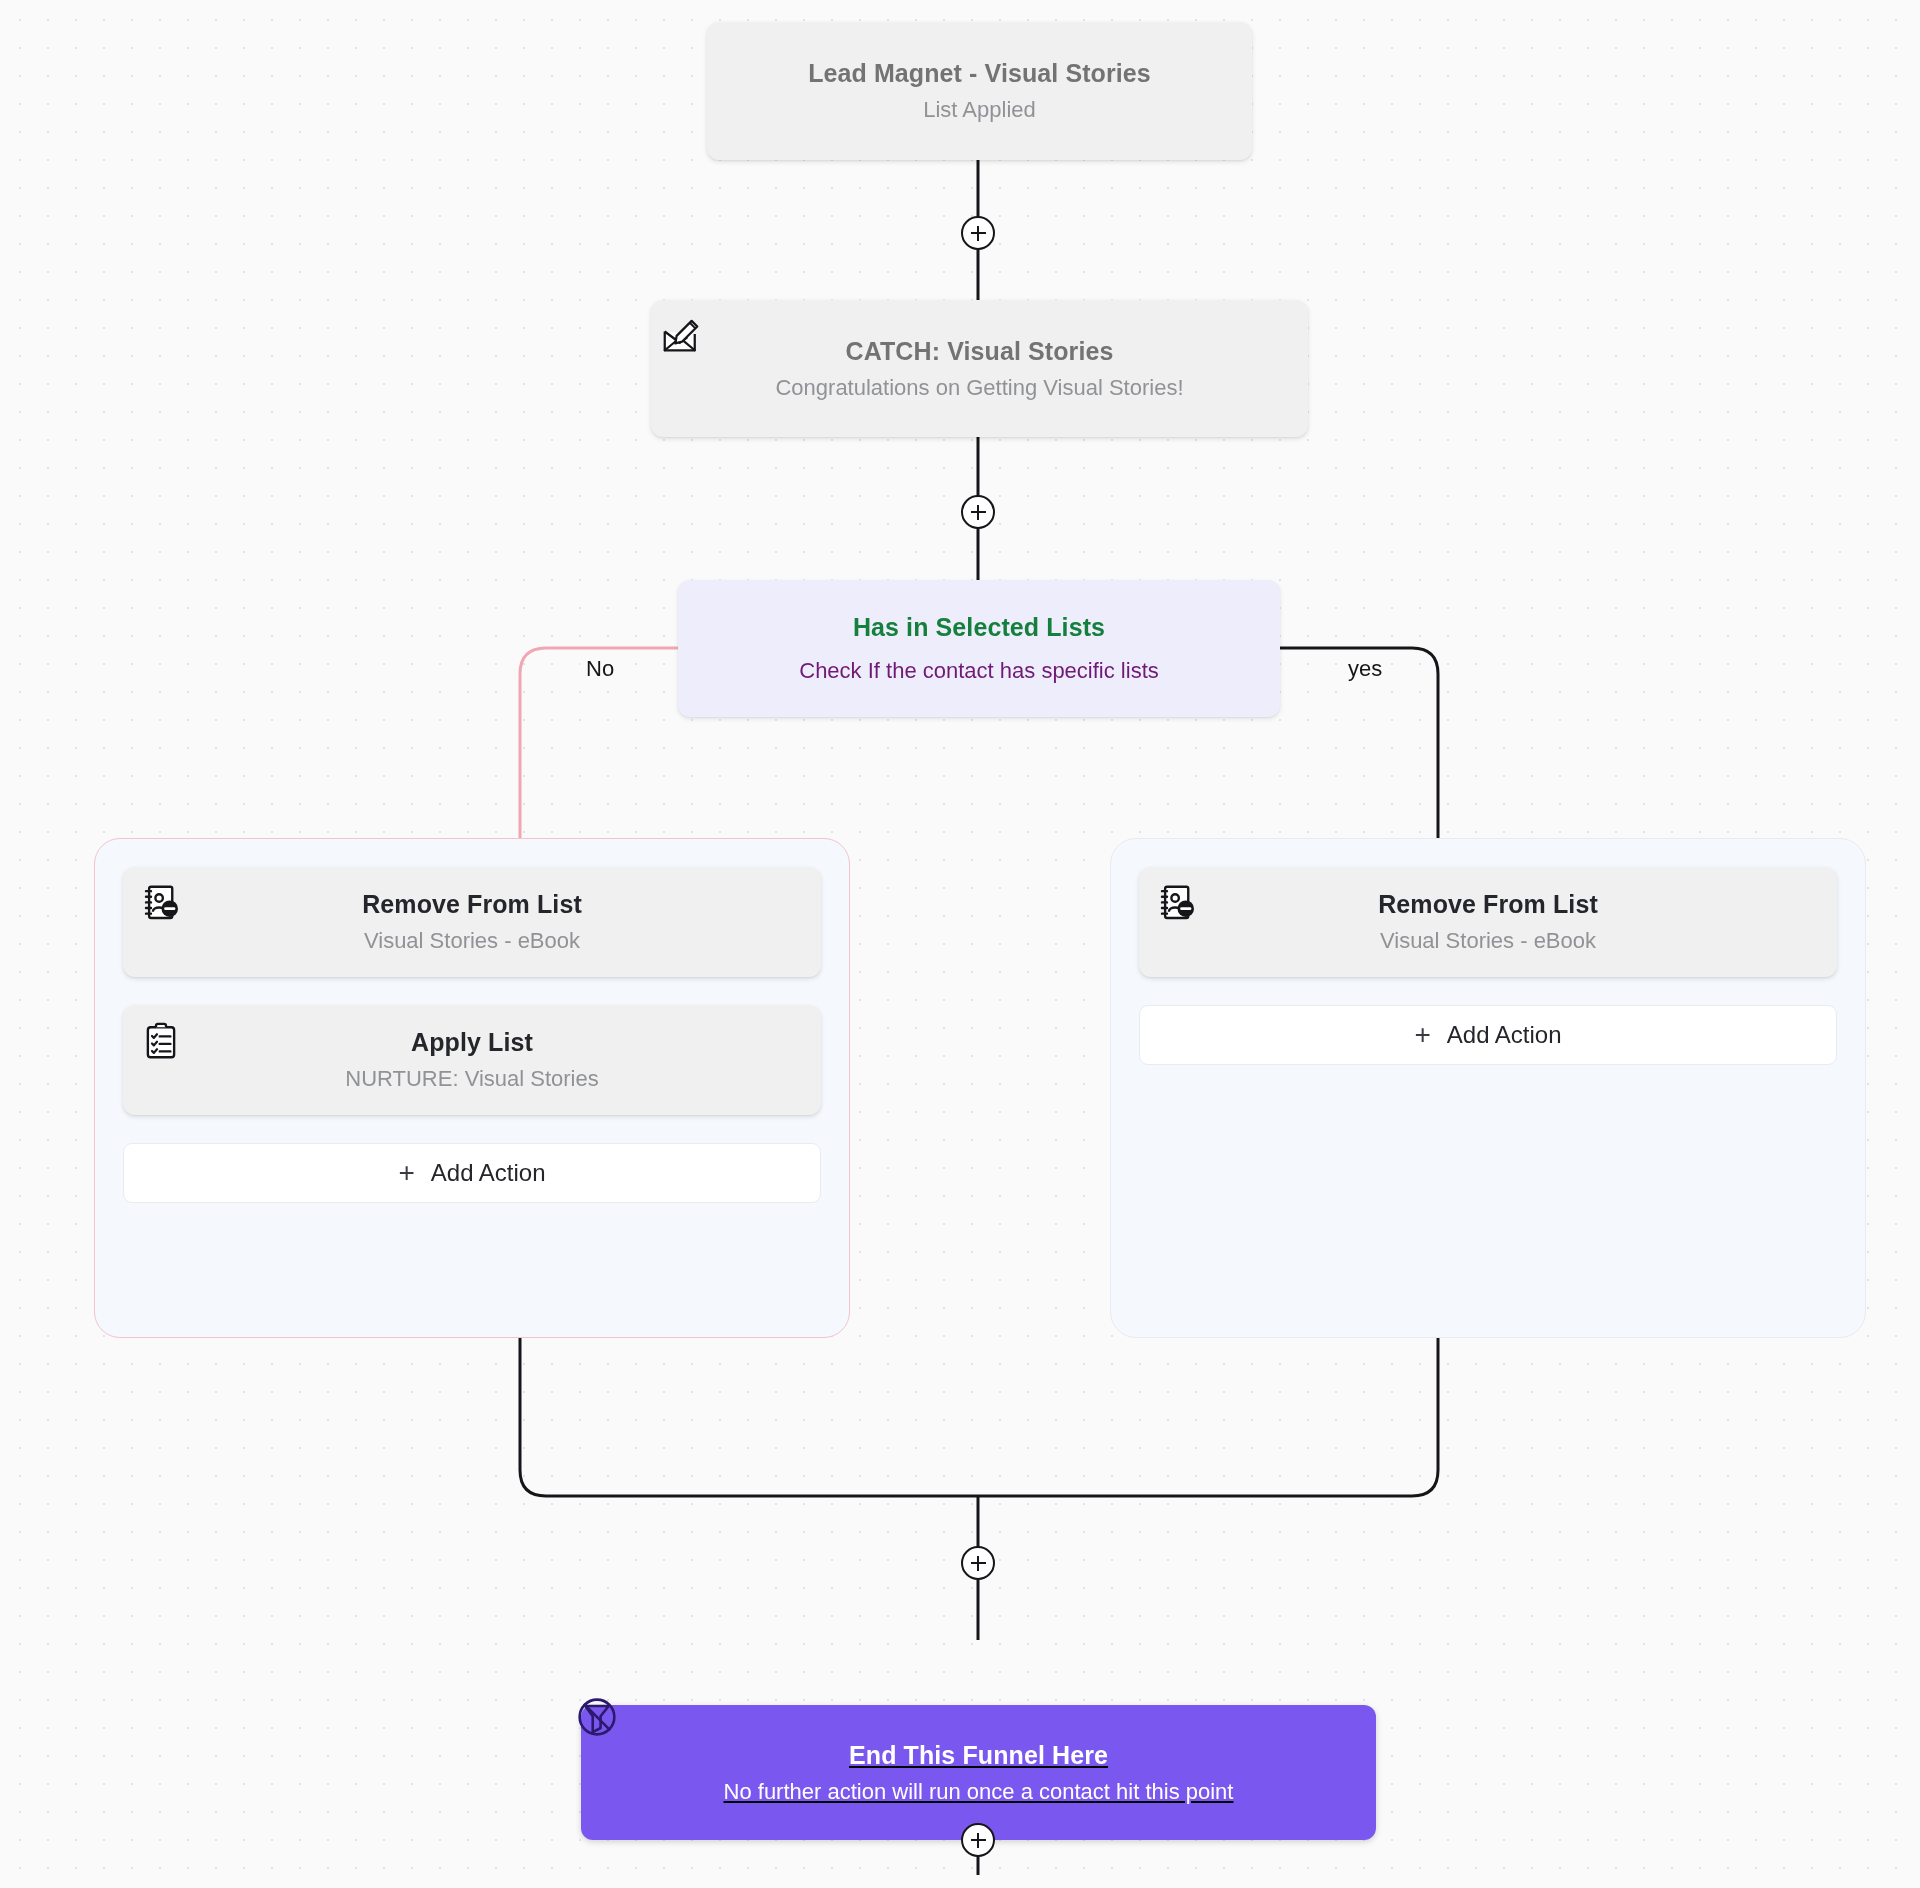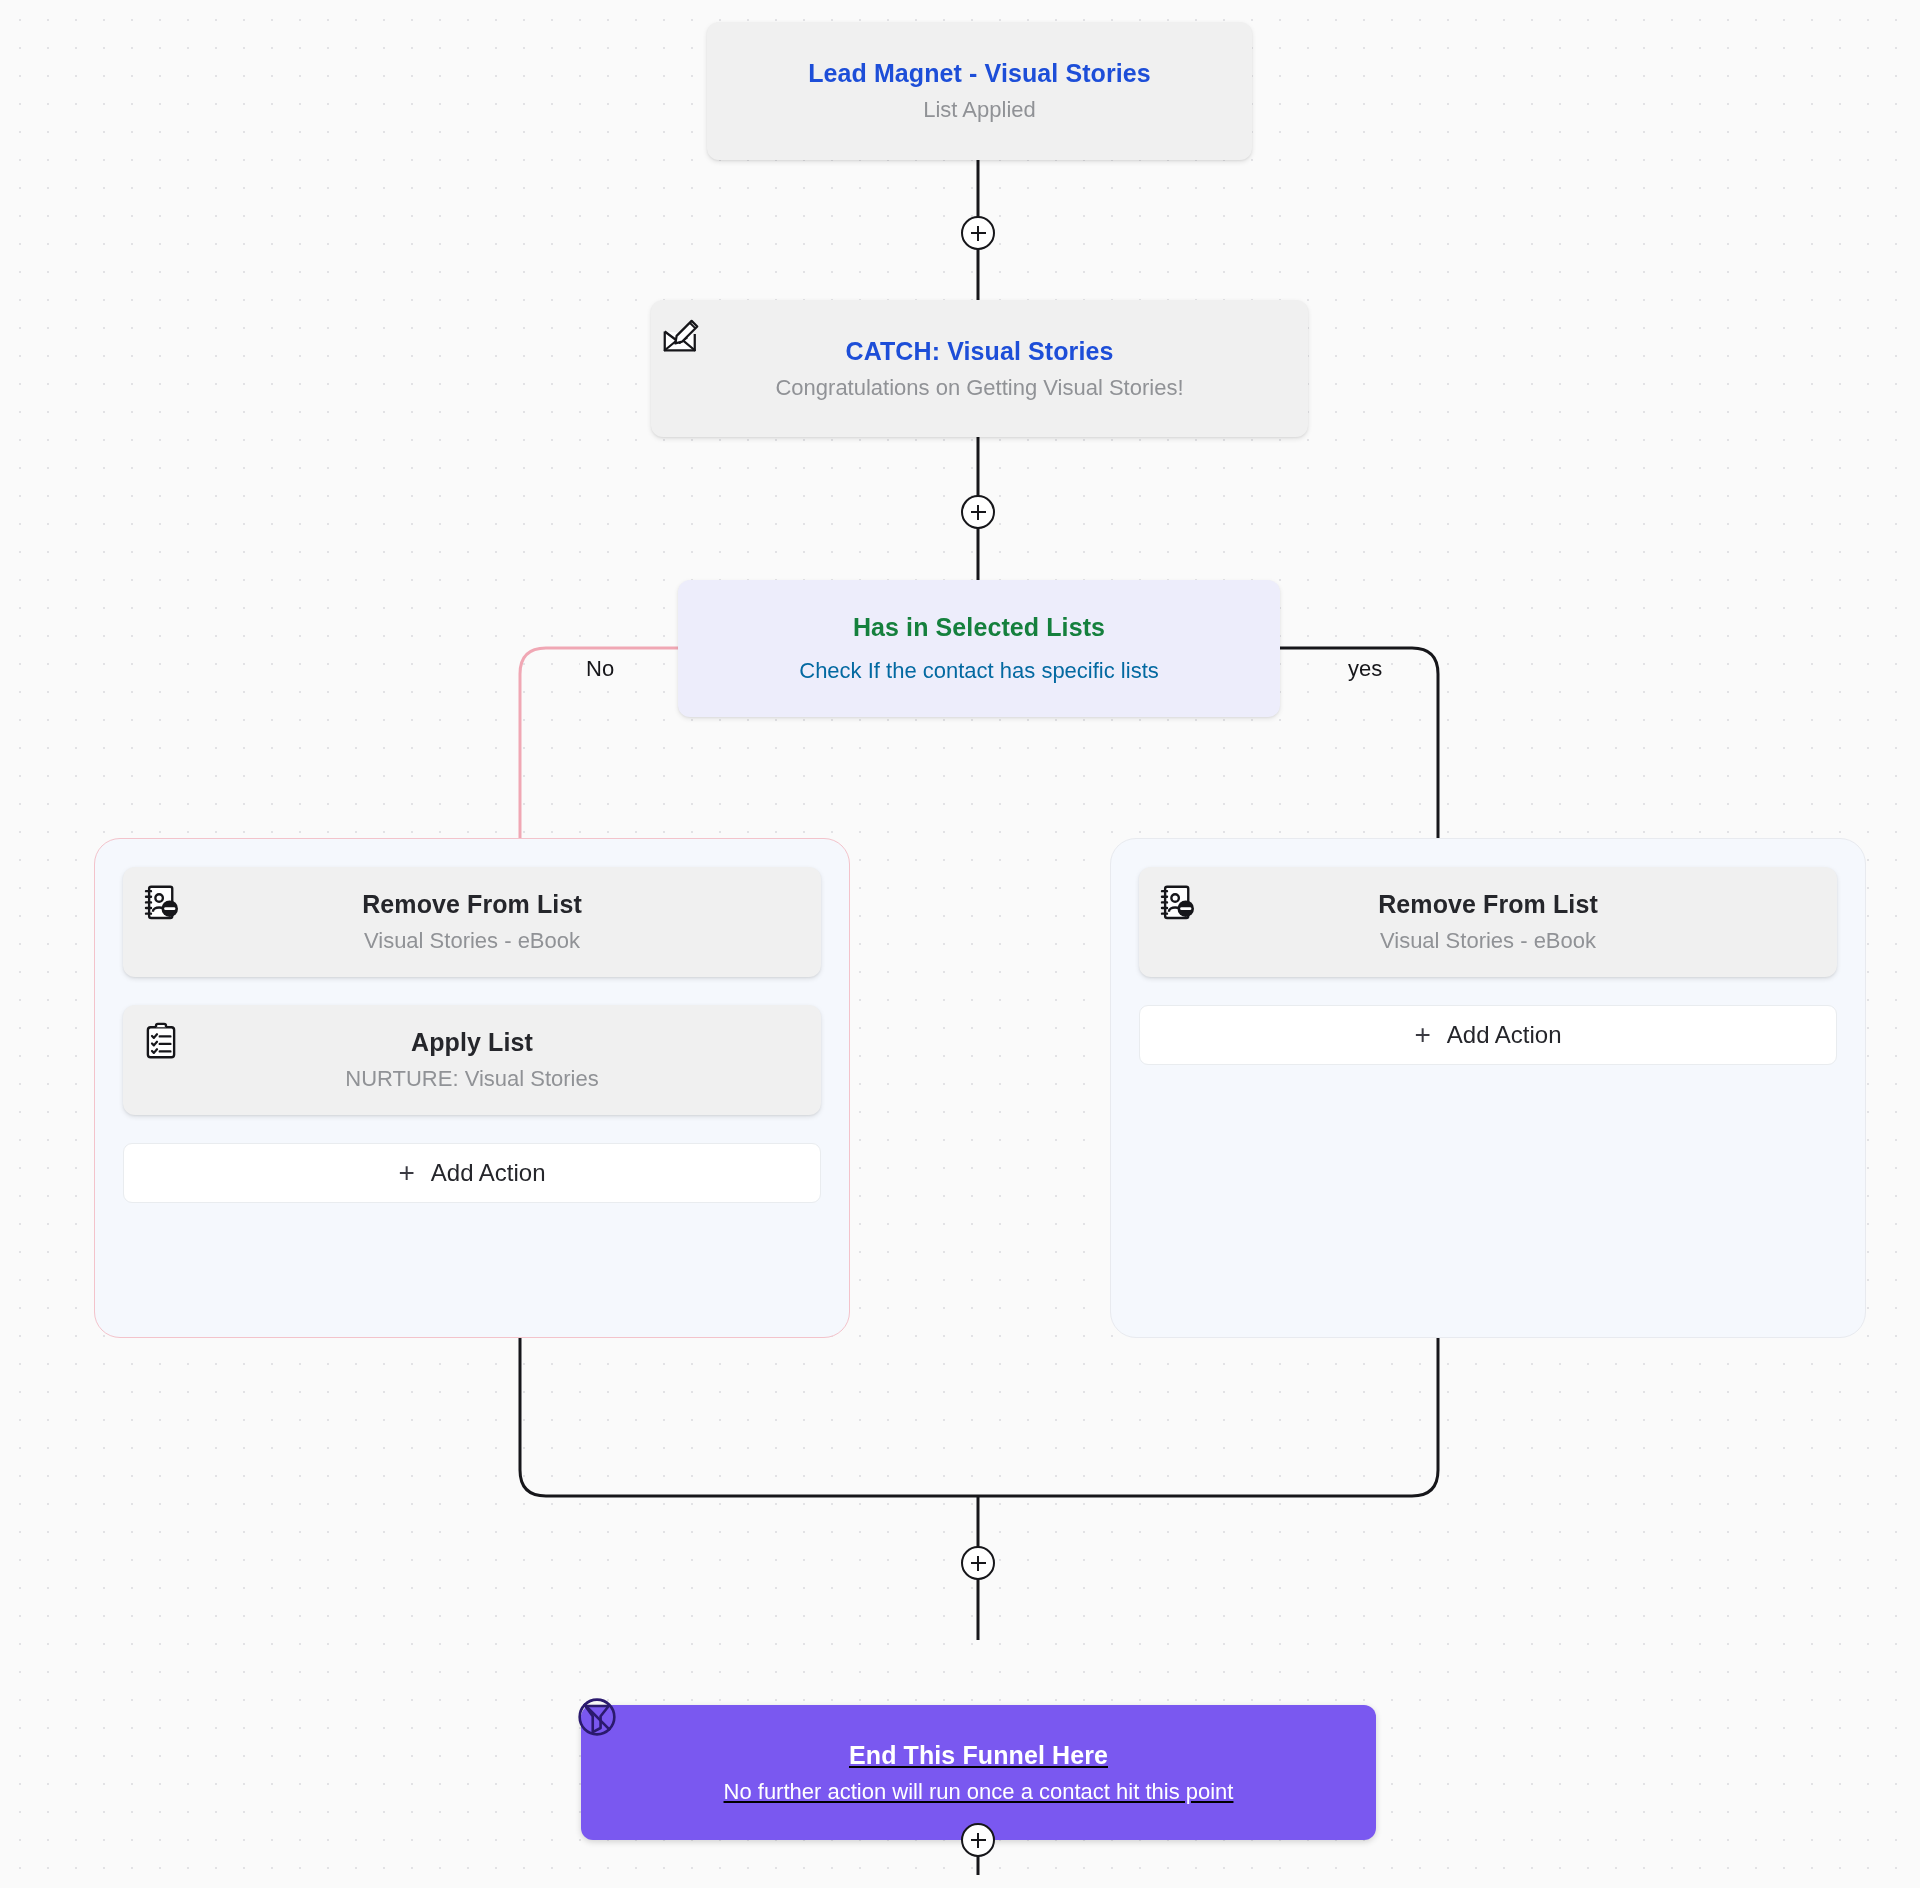--- a/index.html
+++ b/index.html
@@ -49,30 +49,30 @@
   }
   .node-sub {
     font-weight: normal;
   }
 
   
   .card-grey {
     background: #f0f0f0;
     box-shadow: 0 2px 5px rgba(0,0,0,0.10), 0 1px 2px rgba(0,0,0,0.06);
   }
-  .card-grey .node-title { color: #1d4ed8; font-size: 25px; }
+  .card-grey .node-title { color: #737373; font-size: 25px; }
   .card-grey .node-sub   { color: #909296; font-size: 22px; margin-top: 9px; }
 
   
   .card-lav {
     background: #ededfb;
     box-shadow: 0 2px 5px rgba(0,0,0,0.09), 0 1px 2px rgba(0,0,0,0.05);
   }
   .card-lav .node-title { color: #15803d; font-size: 25px; }
-  .card-lav .node-sub   { color: #0369a1; font-size: 22px; margin-top: 16px; }
+  .card-lav .node-sub   { color: #701a75; font-size: 22px; margin-top: 16px; }
 
   
   .card-purple {
     background: #7a58f0;
     box-shadow: 0 2px 6px rgba(0,0,0,0.16);
   }
   .card-purple .node-title { color: #ffffff; font-size: 25px; }
   .card-purple .node-sub   { color: #ffffff; font-size: 22px; margin-top: 9px; }
 
   

